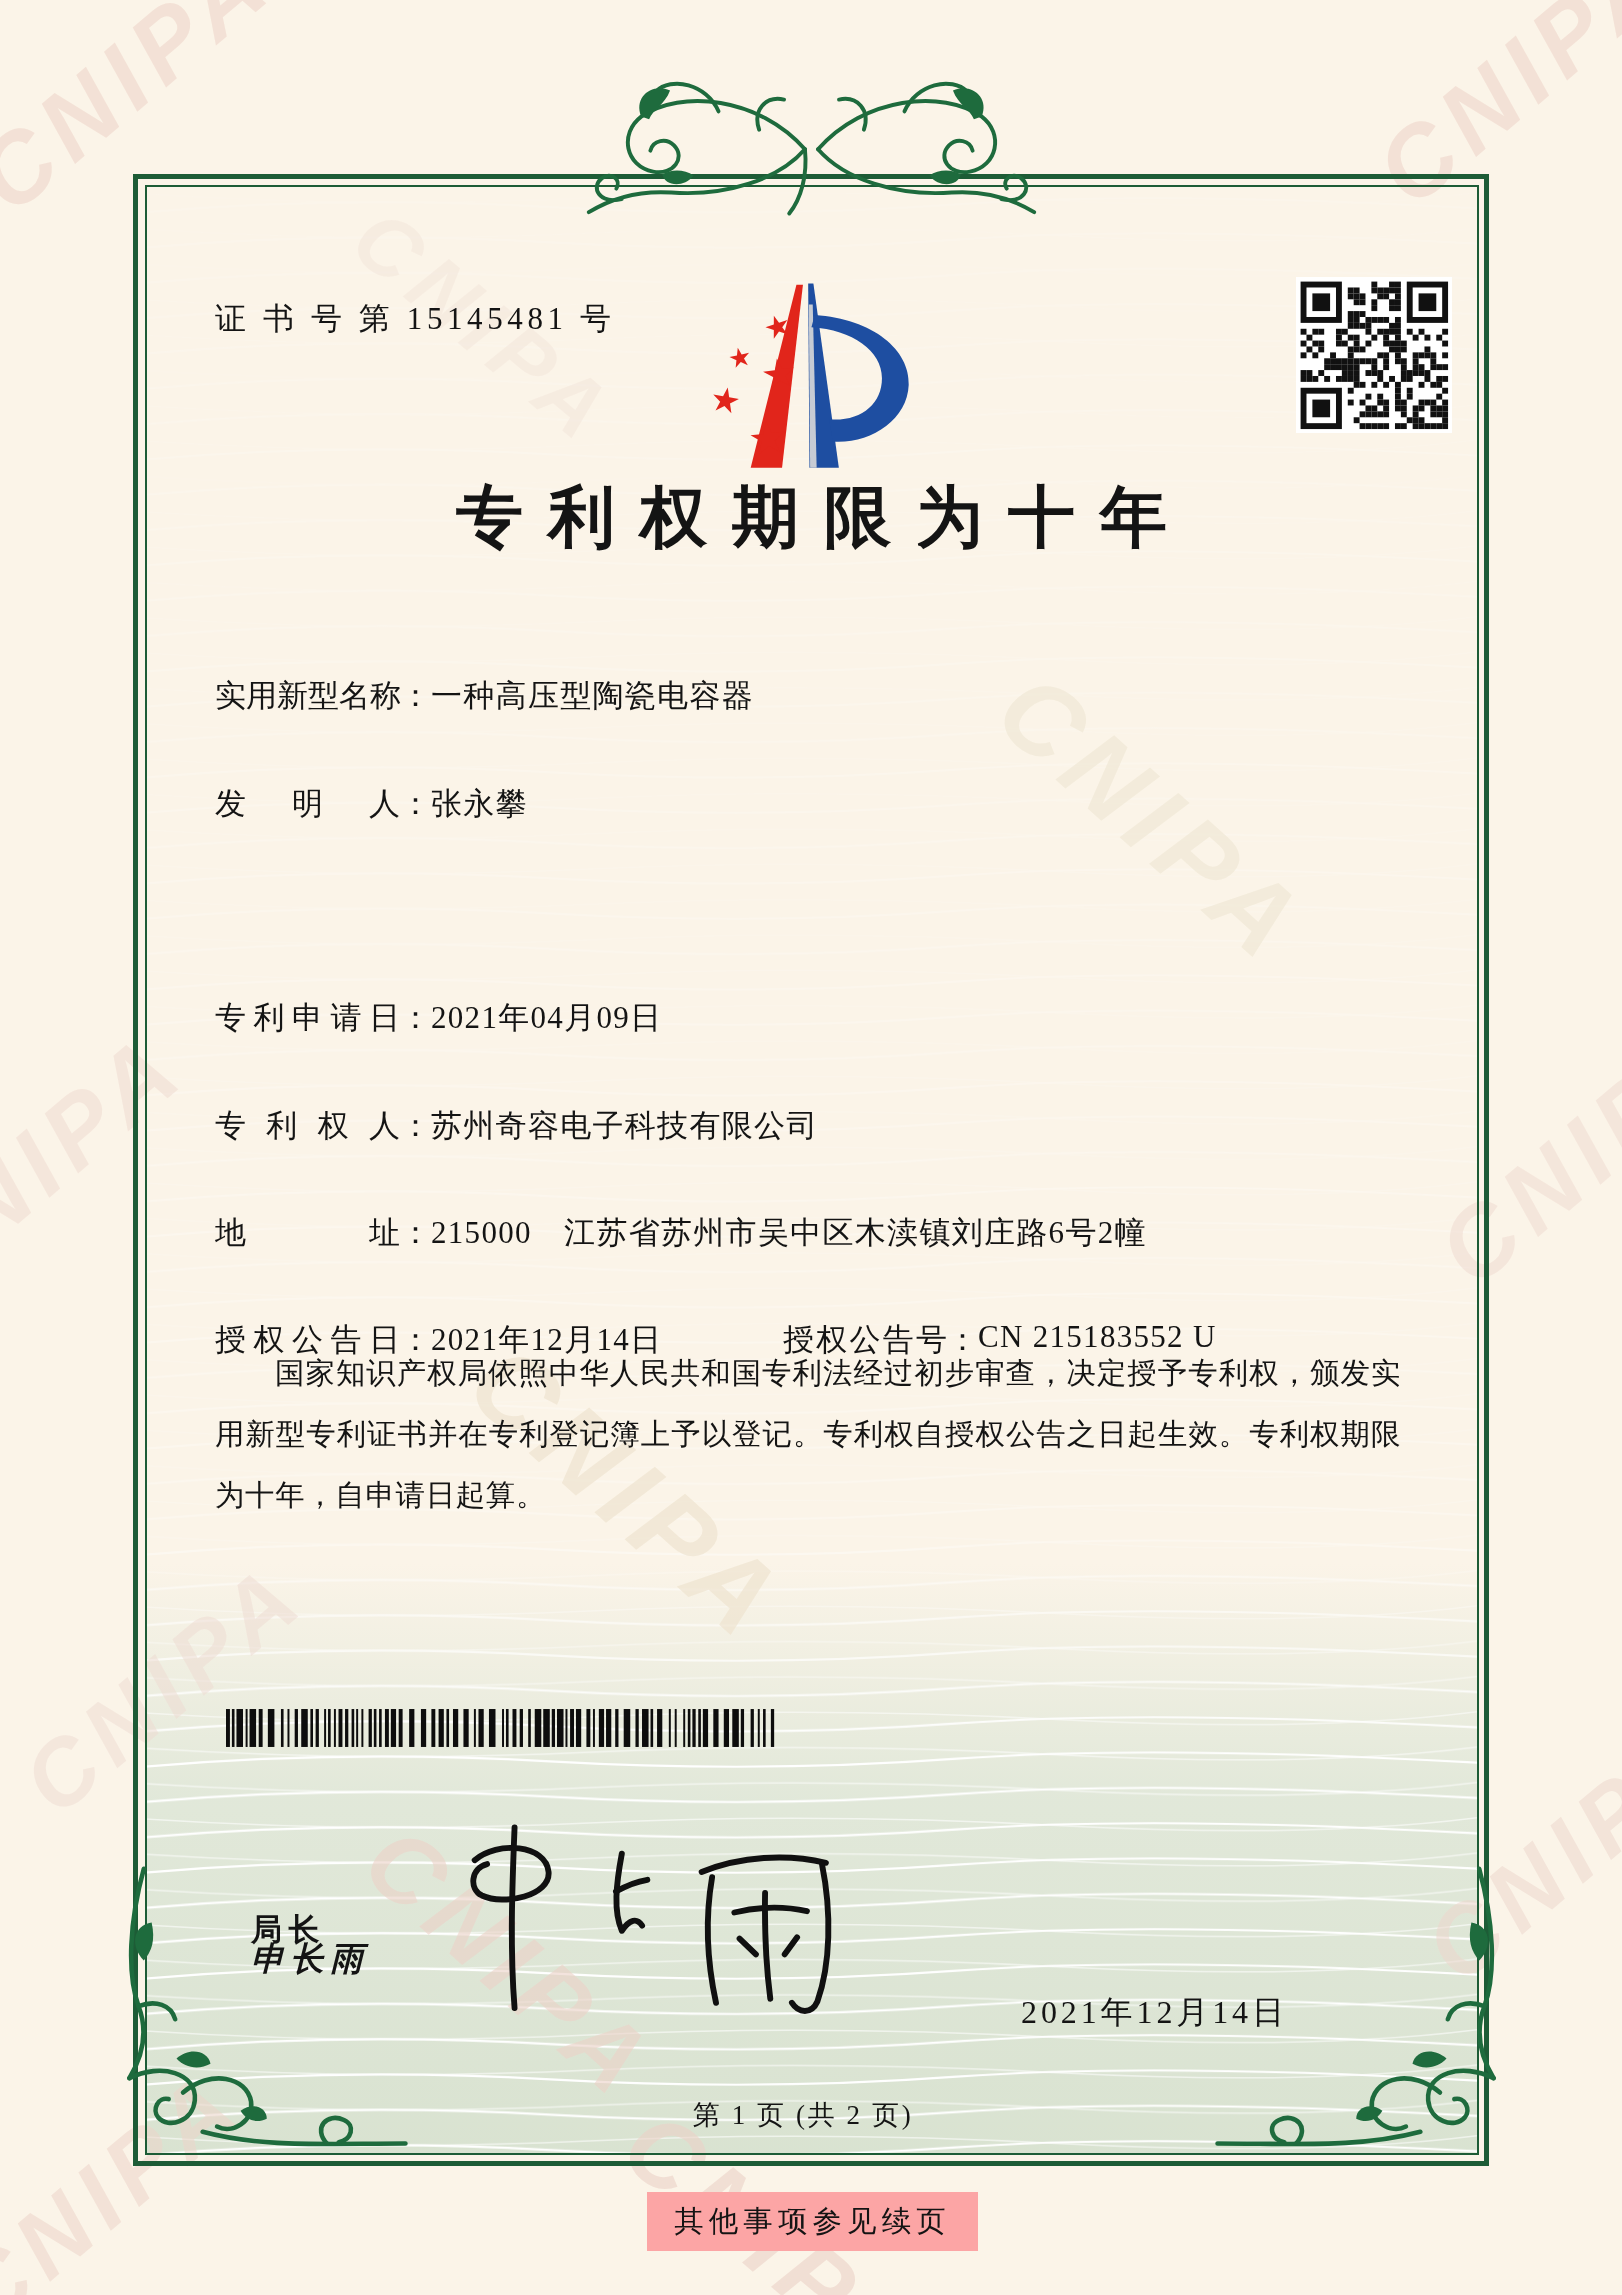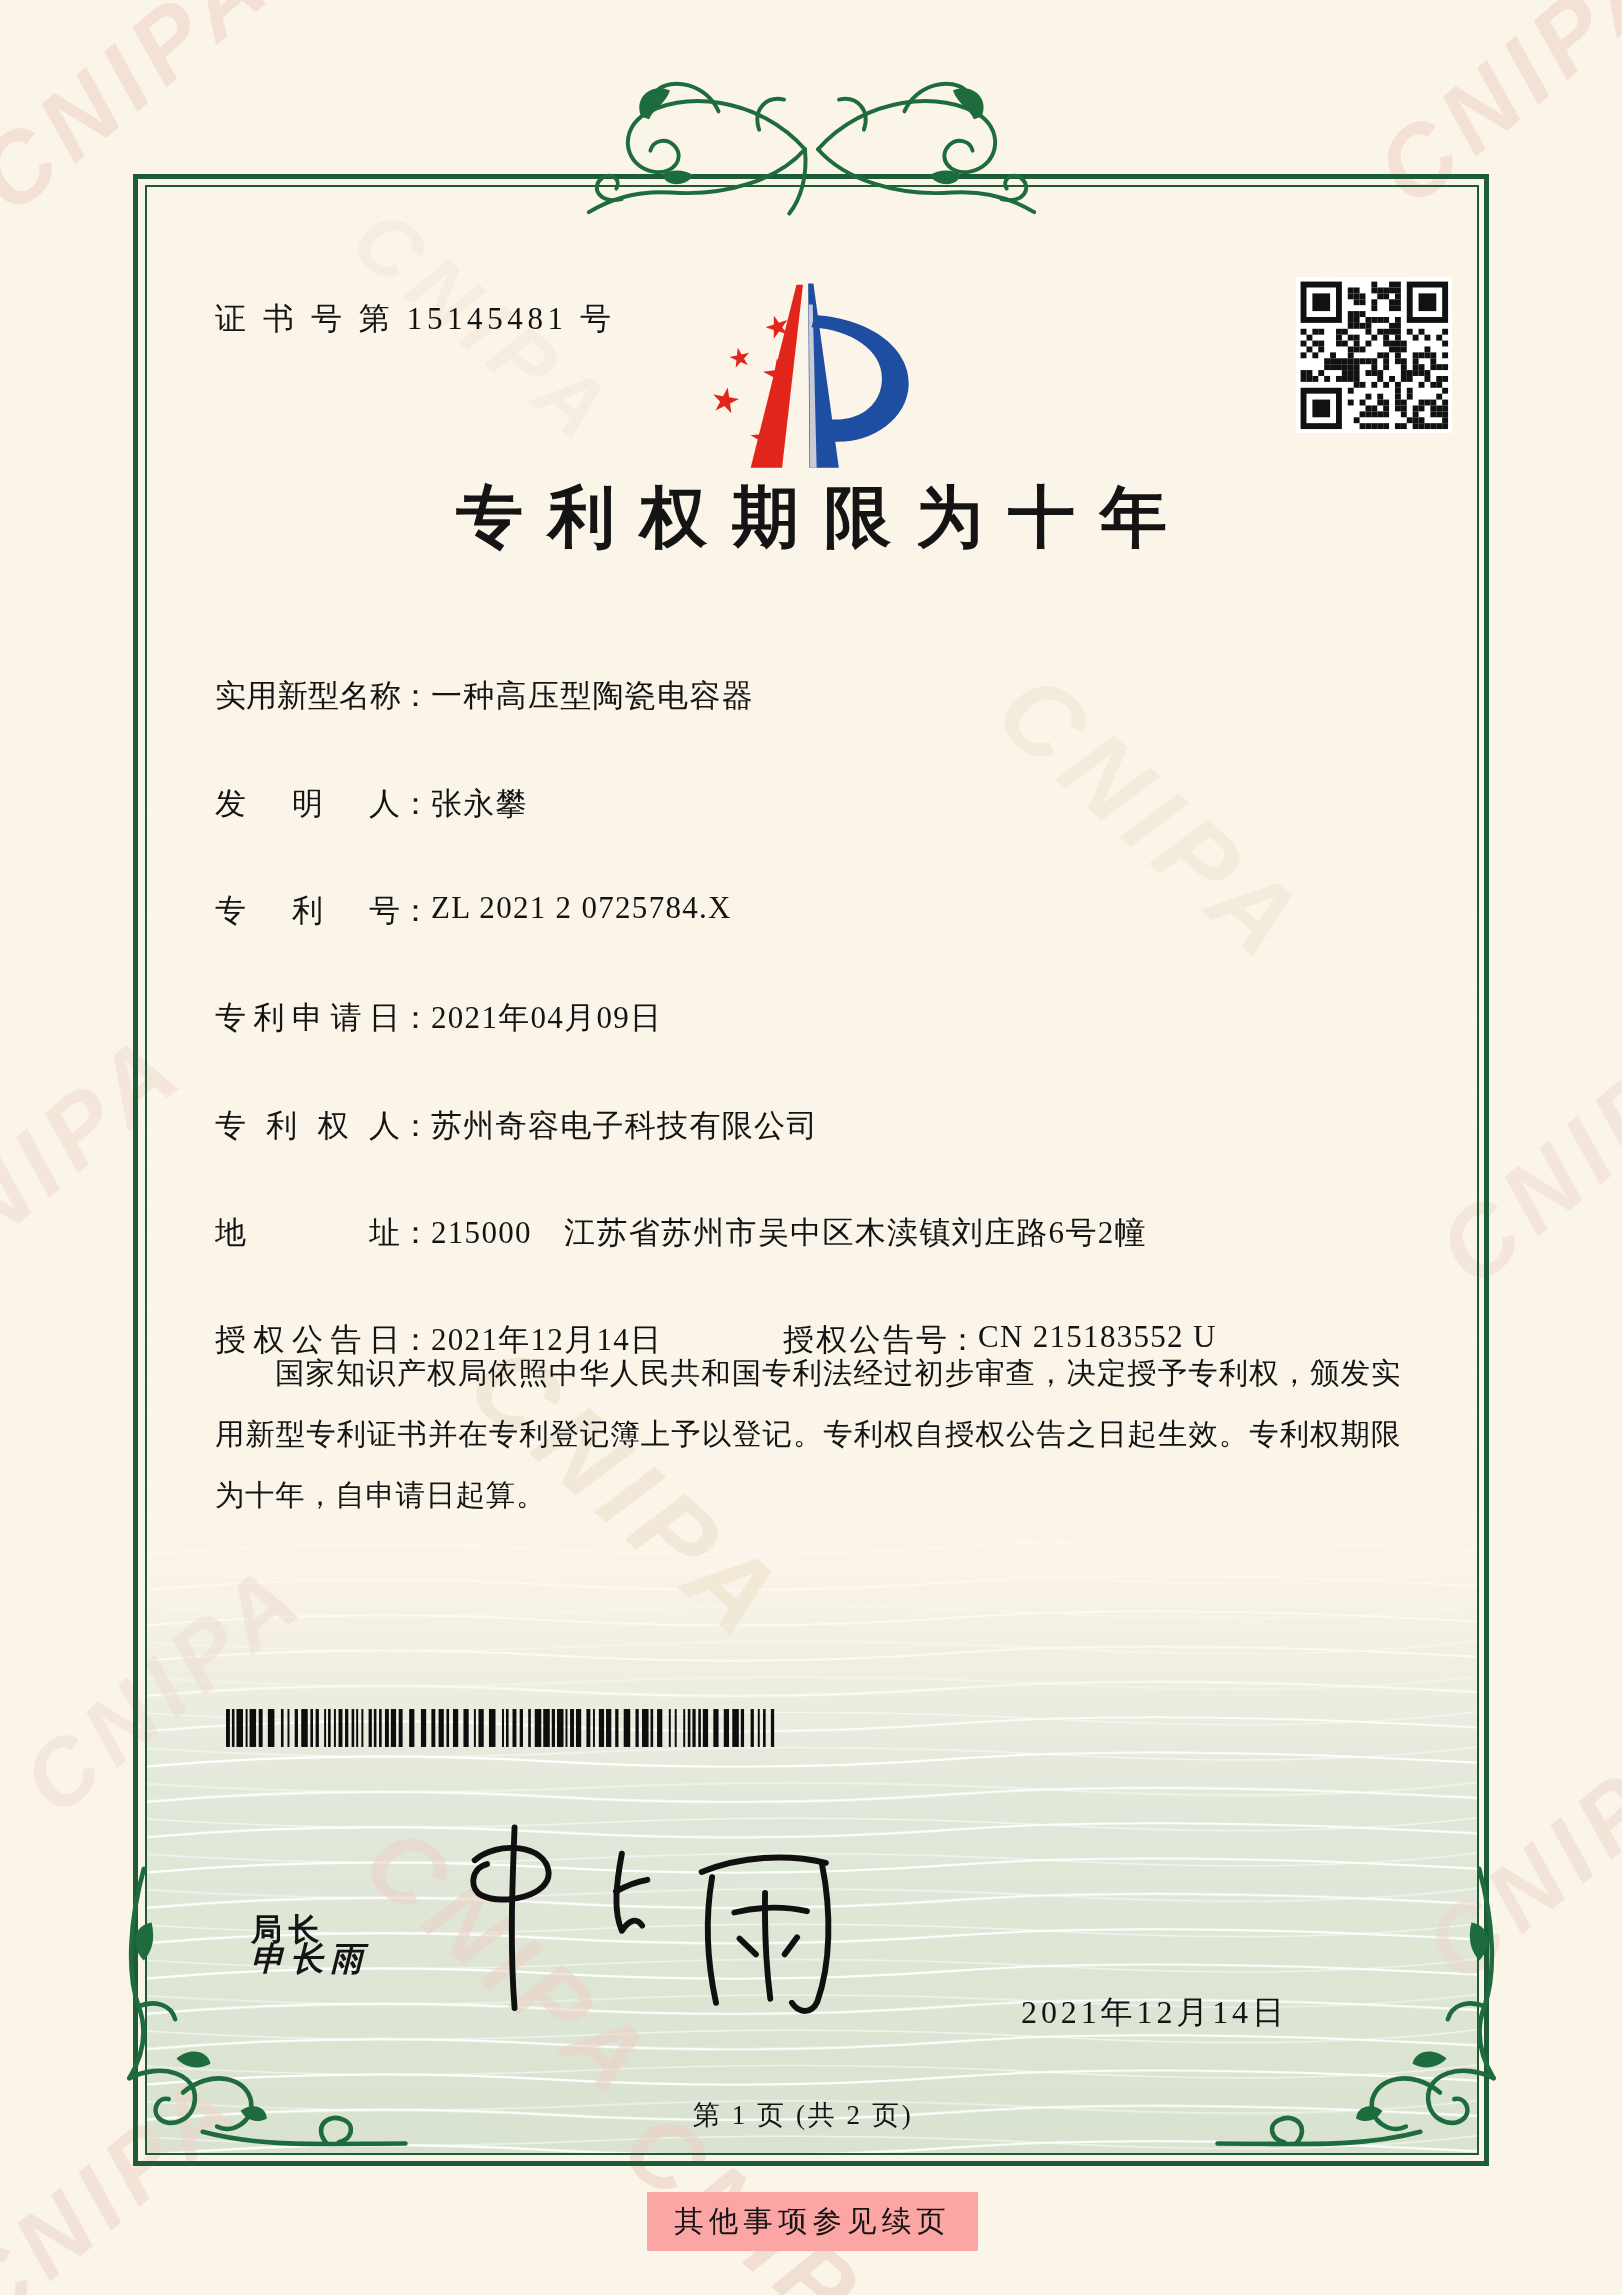--- a/index.html
+++ b/index.html
@@ -395,23 +395,20 @@
       </svg></div>
 
   <div class="title">专利权期限为十年</div>
 
   <div class="row" style="top:783px">
     <span class="flabel">发明人</span><span class="colon">：</span><span class="fvalue">张永攀</span>
   </div>
   <div class="row" style="top:675px">
     <span class="flabel">实用新型名称</span><span class="colon">：</span><span class="fvalue">一种高压型陶瓷电容器</span>
   </div>
-  <div class="row" style="top:890px">
-    <span class="flabel">专利号</span><span class="colon">：</span><span class="fvalue">ZL 2021 2 0725784.X</span>
-  </div>
   <div class="row" style="top:997px">
     <span class="flabel">专利申请日</span><span class="colon">：</span><span class="fvalue">2021年04月09日</span>
   </div>
   <div class="row" style="top:1105px">
     <span class="flabel">专利权人</span><span class="colon">：</span><span class="fvalue">苏州奇容电子科技有限公司</span>
   </div>
   <div class="row" style="top:1212px">
     <span class="flabel">地址</span><span class="colon">：</span><span class="fvalue">215000　江苏省苏州市吴中区木渎镇刘庄路6号2幢</span>
   </div>
   <div class="row" style="top:1319px">

